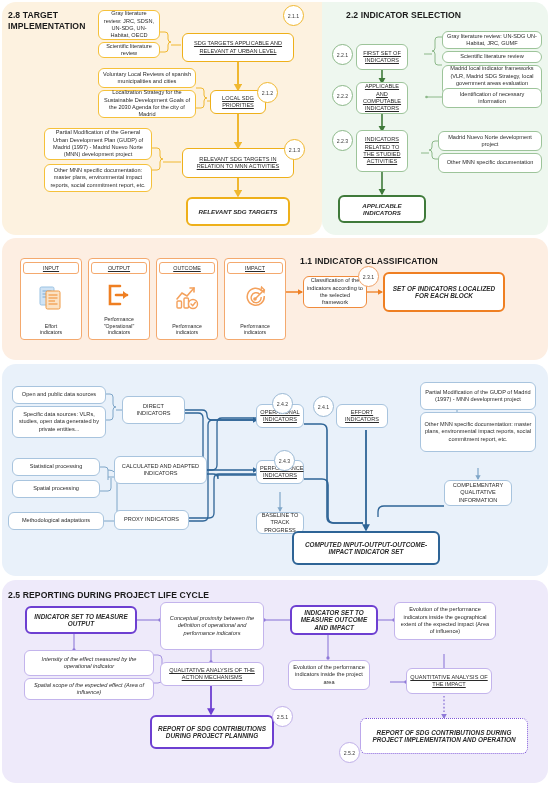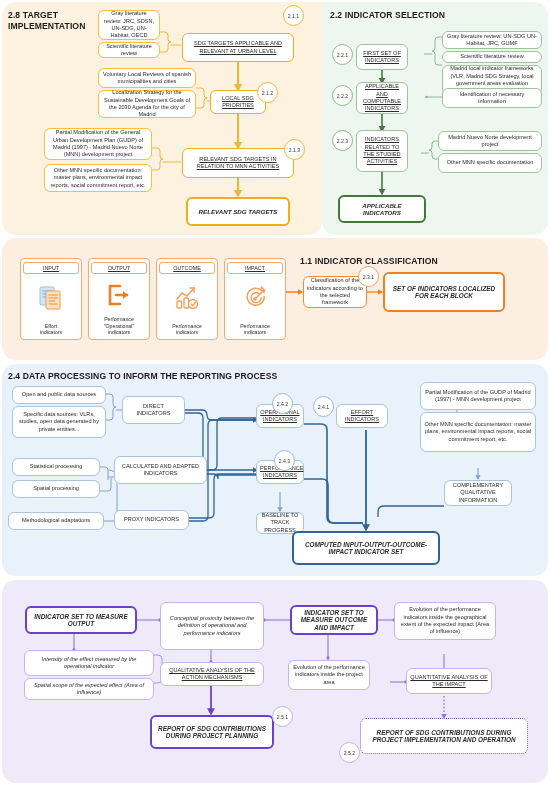--- a/index.html
+++ b/index.html
@@ -268,21 +268,21 @@
   <div class="badge y" style="left:283px; top:5px; width:21px; height:21px;">
     <span>2.1.1</span>
     </div>
   <div class="badge y" style="left:257px; top:82px; width:21px; height:21px;">
     <span>2.1.2</span>
     </div>
   <div class="badge y" style="left:284px; top:139px; width:21px; height:21px;">
     <span>2.1.3</span>
     </div>
 
-  <div class="sec-title" style="left:330px; top:10px;">2.2 INDICATOR SELECTION</div>
+  <div class="sec-title" style="left:346px; top:10px;">2.2 INDICATOR SELECTION</div>
 
   <div class="node b15 g ul" style="left:356px; top:44px; width:52px; height:26px;">
     <span>FIRST SET OF INDICATORS</span>
     </div>
 
   <div class="node b15 g ul" style="left:356px; top:82px; width:52px; height:32px;">
     <span>APPLICABLE AND COMPUTABLE INDICATORS</span>
     </div>
 
   <div class="node b15 g ul" style="left:356px; top:130px; width:52px; height:42px;">
@@ -401,21 +401,20 @@
     </div>
 
   <div class="node b2 od bi" style="left:383px; top:272px; width:122px; height:40px; font-size:6.4px;">
     <span>SET OF INDICATORS LOCALIZED FOR EACH BLOCK</span>
     </div>
 
   <div class="badge o" style="left:358px; top:266px; width:21px; height:21px;">
     <span>2.3.1</span>
     </div>
 
-  <div class="sec-title" style="left:8px; top:371px;">2.4 DATA PROCESSING TO INFORM THE REPORTING PROCESS</div>
 
   <div class="node b1 bl" style="left:12px; top:386px; width:94px; height:18px;">
     <span>Open and public data sources</span>
     </div>
   <div class="node b1 bl" style="left:12px; top:406px; width:94px; height:32px;">
     <span>Specific data sources: VLRs, studies, open data generated by private entities...</span>
     </div>
   <div class="node b1 bl" style="left:12px; top:458px; width:88px; height:18px;">
     <span>Statistical processing</span>
     </div>
@@ -467,20 +466,21 @@
   <div class="badge bl" style="left:313px; top:396px; width:21px; height:21px;">
     <span>2.4.1</span>
     </div>
   <div class="badge bl" style="left:272px; top:393px; width:21px; height:21px;">
     <span>2.4.2</span>
     </div>
   <div class="badge bl" style="left:274px; top:450px; width:21px; height:21px;">
     <span>2.4.3</span>
     </div>
 
+  <div class="sec-title" style="left:8px; top:590px;">2.5 REPORTING DURING PROJECT LIFE CYCLE</div>
 
   <div class="node b2 pud bi" style="left:25px; top:606px; width:112px; height:28px; font-size:6.4px;">
     <span>INDICATOR SET TO MEASURE OUTPUT</span>
     </div>
 
   <div class="node b1 pu ital" style="left:24px; top:650px; width:130px; height:26px;">
     <span>Intensity of the effect measured by the operational indicator</span>
     </div>
   <div class="node b1 pu ital" style="left:24px; top:678px; width:130px; height:22px;">
     <span>Spatial scope of the expected effect (Area of influence)</span>

